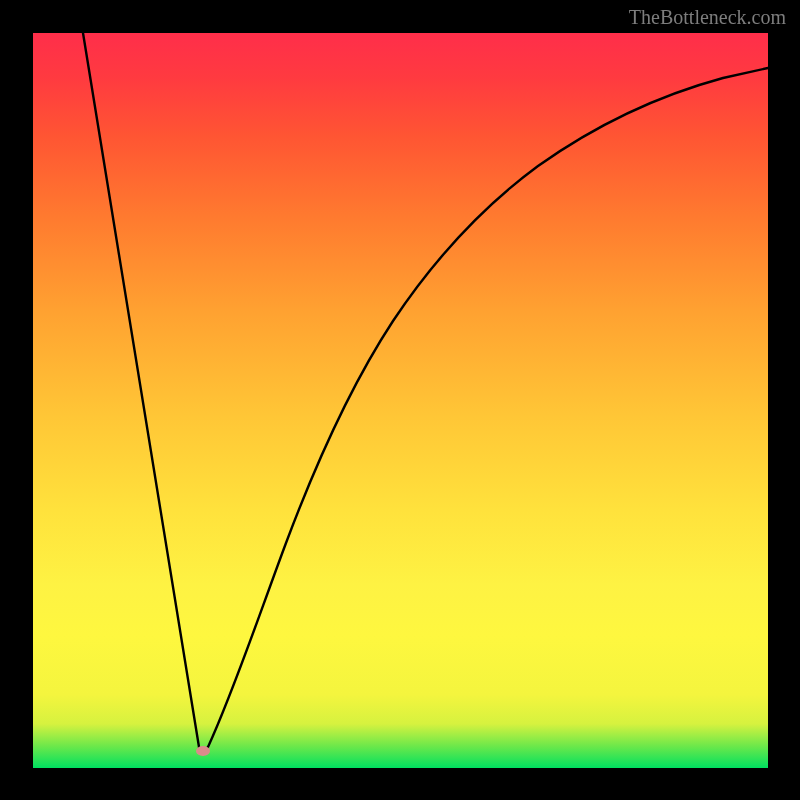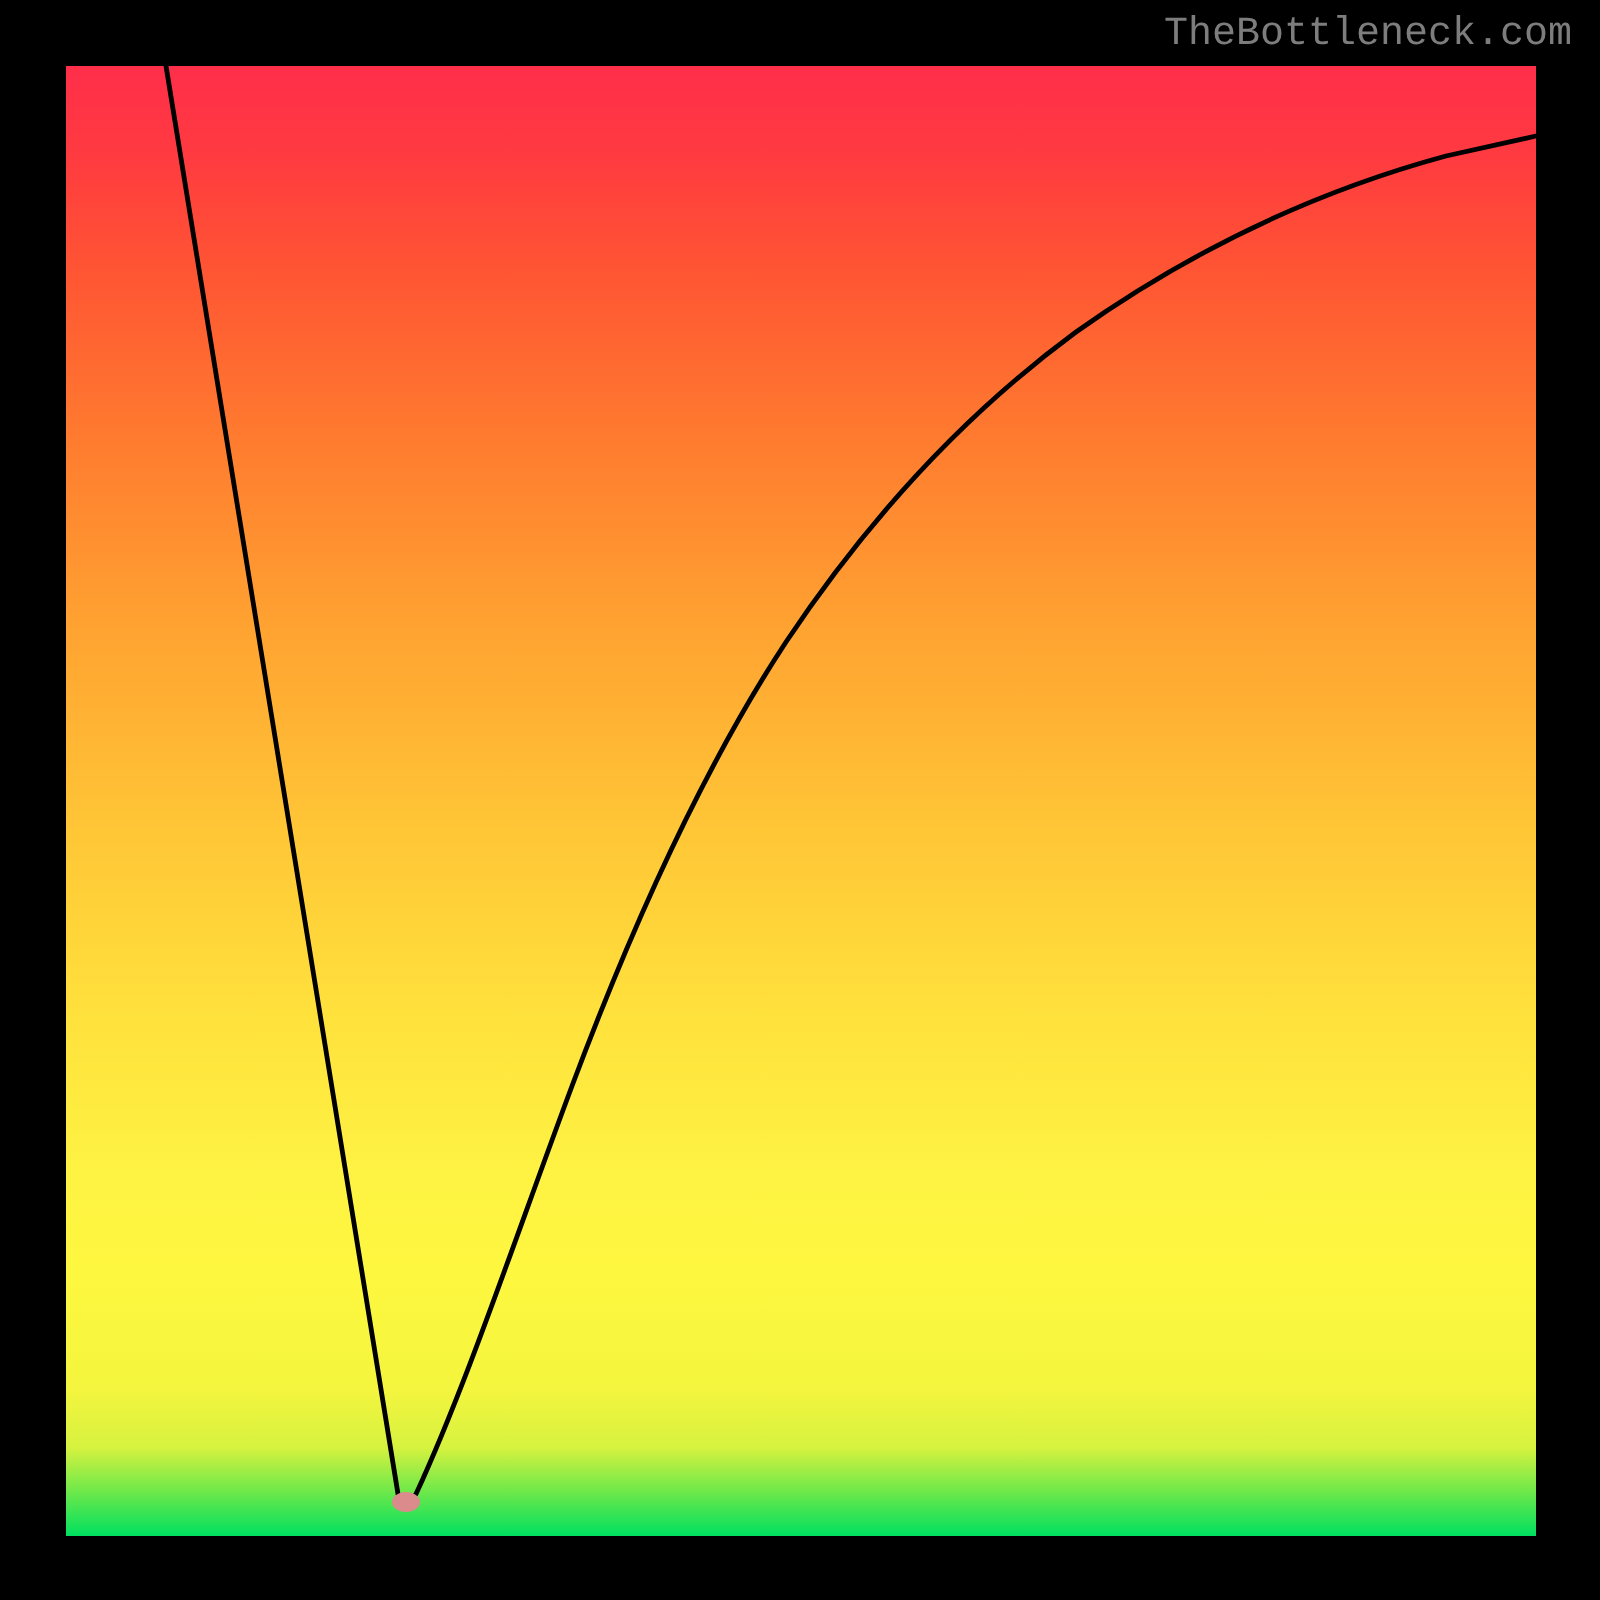--- a/index.html
+++ b/index.html
@@ -42,21 +42,21 @@
     );
   }
   .attribution {
     position: absolute;
     top: 6px;
     right: 14px;
     color: #7d7d7d;
     font-size: 20px;
     font-weight: 400;
     letter-spacing: 0;
-    font-family: Liberation Mono, monospace;
+    font-family: Liberation Serif, serif;
   }
   svg.curve {
     position: absolute;
     left: 0;
     top: 0;
     width: 735px;
     height: 735px;
     overflow: visible;
   }
   .marker {

